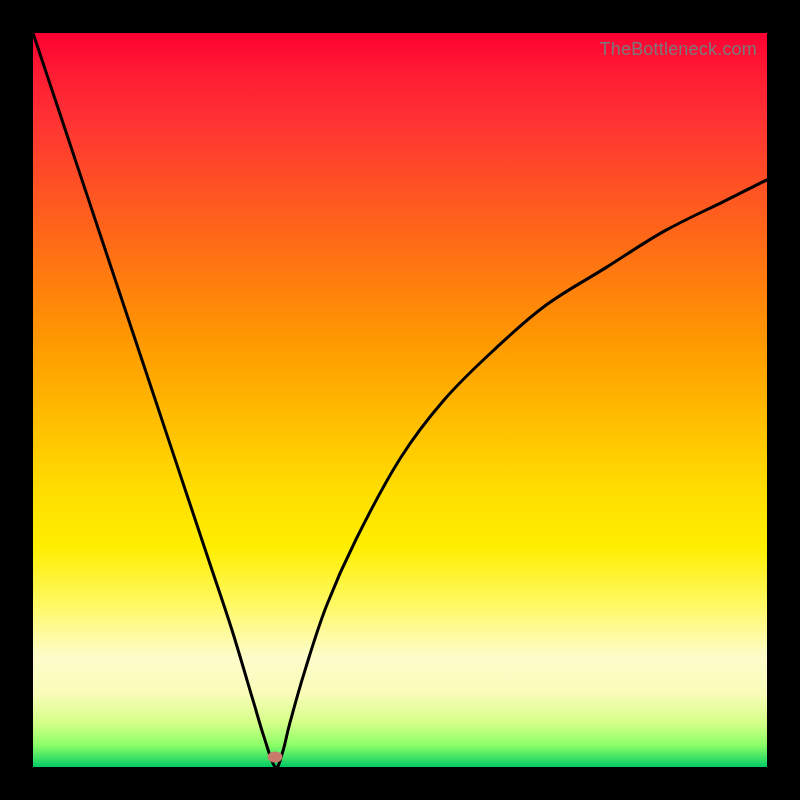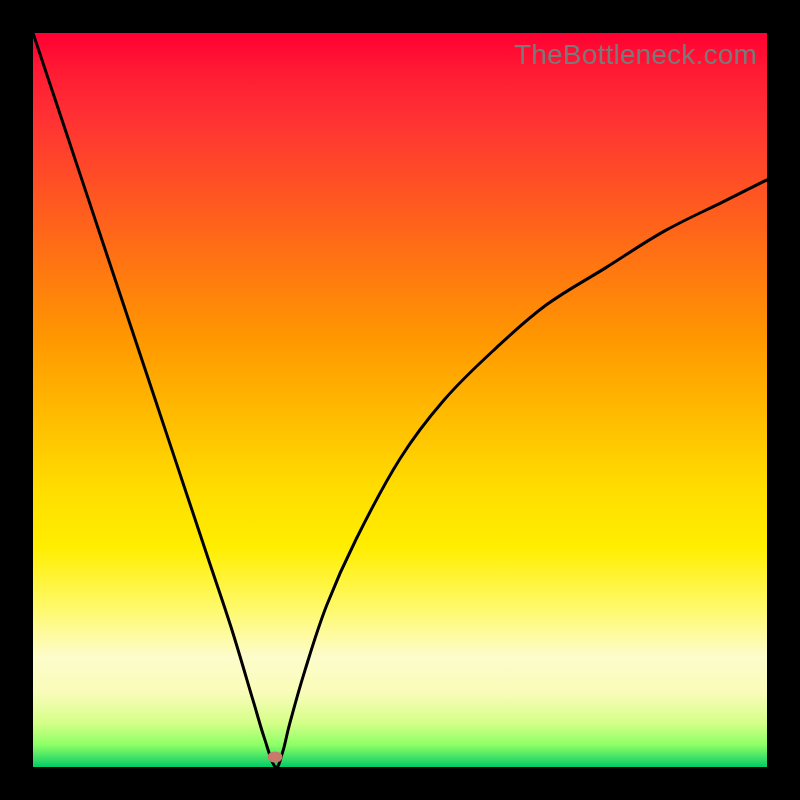--- a/index.html
+++ b/index.html
@@ -32,21 +32,21 @@
       #d4ff88 94%,
       #8dff66 97%,
       #33dd66 99%,
       #00cc66 100%);
   }
   .watermark {
     position: absolute;
     top: 6px;
     right: 10px;
     font-family: Arial, Helvetica, sans-serif;
-    font-size: 28px;
+    font-size: 18px;
     color: #7a7a7a;
     letter-spacing: 0.2px;
     z-index: 5;
   }
   svg.curve {
     position: absolute;
     left: 0; top: 0;
     width: 734px;
     height: 734px;
     overflow: visible;

